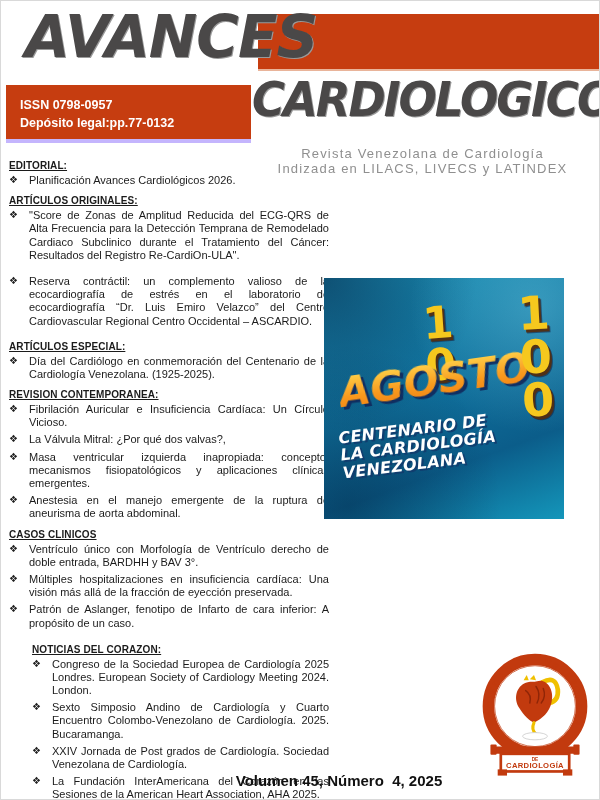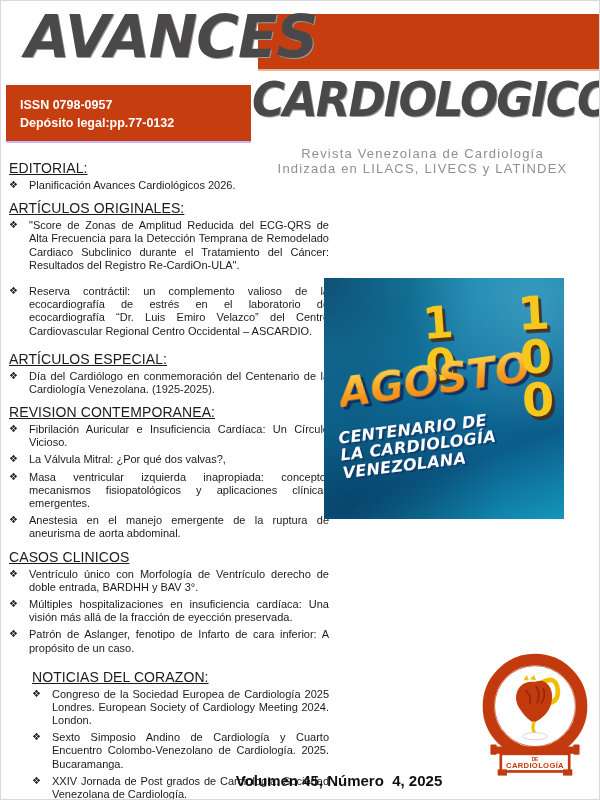--- a/index.html
+++ b/index.html
@@ -24,21 +24,21 @@
   .red-bar-top {
     position:absolute; left:257px; top:13px; width:343px; height:57px;
     background:var(--accent); z-index:1;
     border-bottom:2px solid #e9b49a;
   }
   .red-bar-left {
     position:absolute; left:5px; top:84px; width:245px; height:58px;
     background:var(--accent);
     color:#ffffff; font-weight:bold; font-size:12.5px;
     padding:11px 0 0 14px; line-height:1.45;
-    border-bottom:2px solid #c4b5fd;
+    border-bottom:4px solid #c4b5fd;
   }
   .title-bottom {
     position:absolute; left:251px; top:72px;
     font-family:"DejaVu Sans", sans-serif;
     font-weight:800; font-style:italic;
     font-size:45px; letter-spacing:-2px;
     color:#4a4848; z-index:3;
     text-shadow:1px 1px 0 #9a9a9a;
     transform:scaleY(1.08);
   }
@@ -46,21 +46,21 @@
     position:absolute; left:243px; top:145px; width:357px;
     text-align:center; color:#8f8f8f;
     font-size:13px; letter-spacing:1.2px; line-height:1.18;
   }
   
   .toc { position:absolute; left:8px; top:159px; width:322px; color:#1b1b1b; }
   .toc-section { margin-bottom:8px; }
   .toc-section:nth-of-type(2) .toc-item { margin-bottom:13px; }
   .toc-section:nth-of-type(6) { margin-top:14px;margin-left:23px; }
   .toc-heading {
-    font-weight:normal; font-size:14px;
+    font-weight:bold; font-size:10px;
     text-decoration:underline; margin-bottom:3px;
     letter-spacing:0.1px;
   }
   .toc-item { display:flex; gap:7px; margin-bottom:4px; }
   .bullet { flex:0 0 13px; font-size:10px; line-height:1.25; color:#222; }
   .item-text {
     flex:1; font-size:11px; line-height:1.2;
     text-align:justify; padding-right:2px;
   }
   

